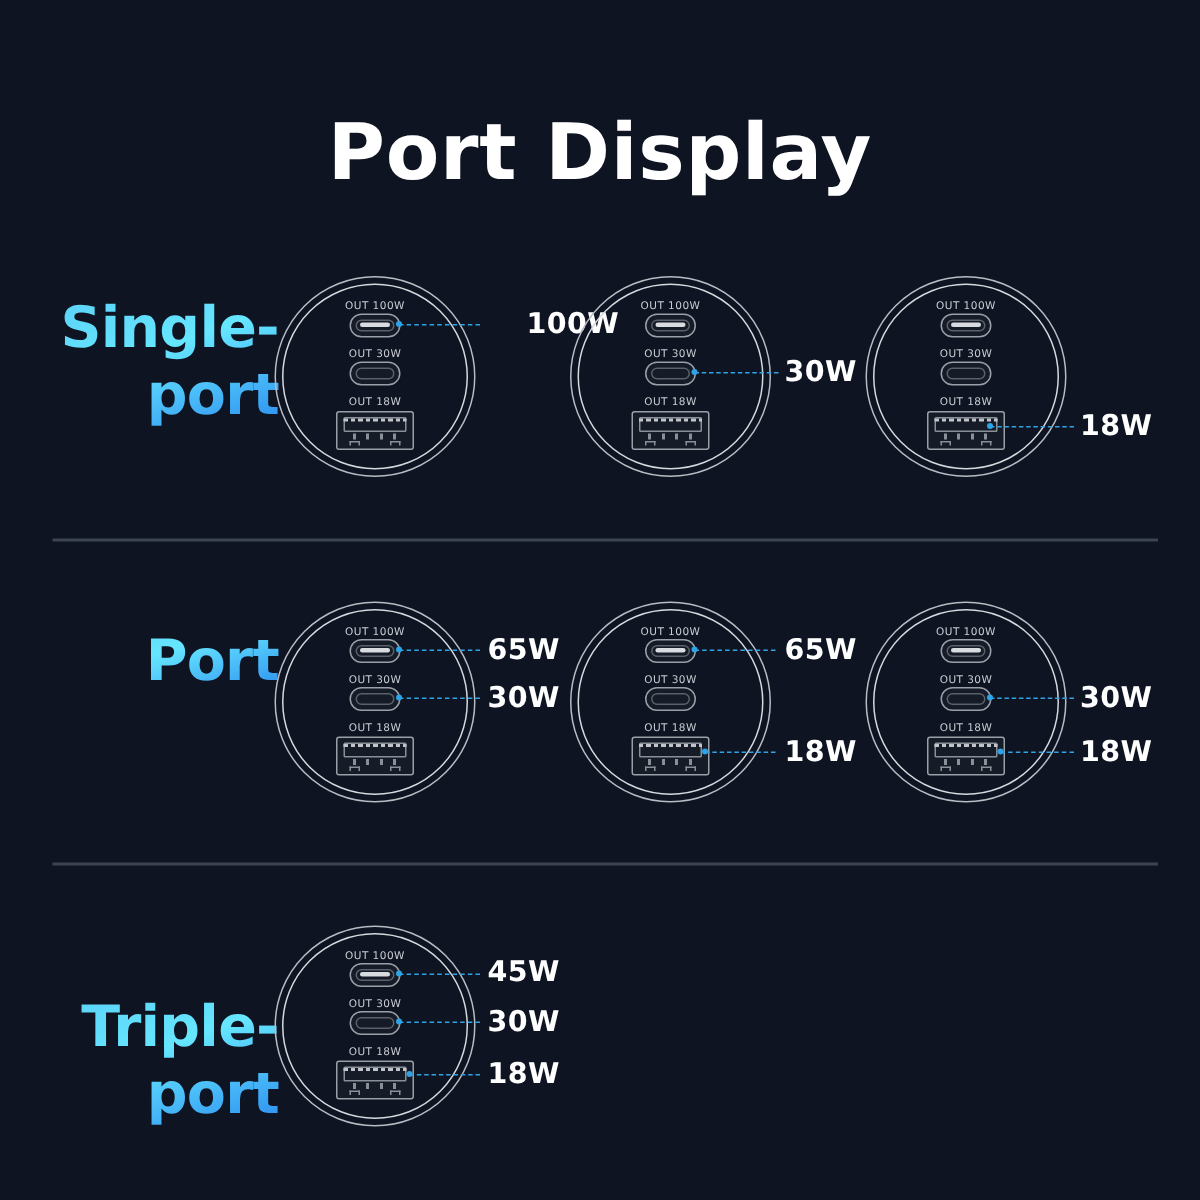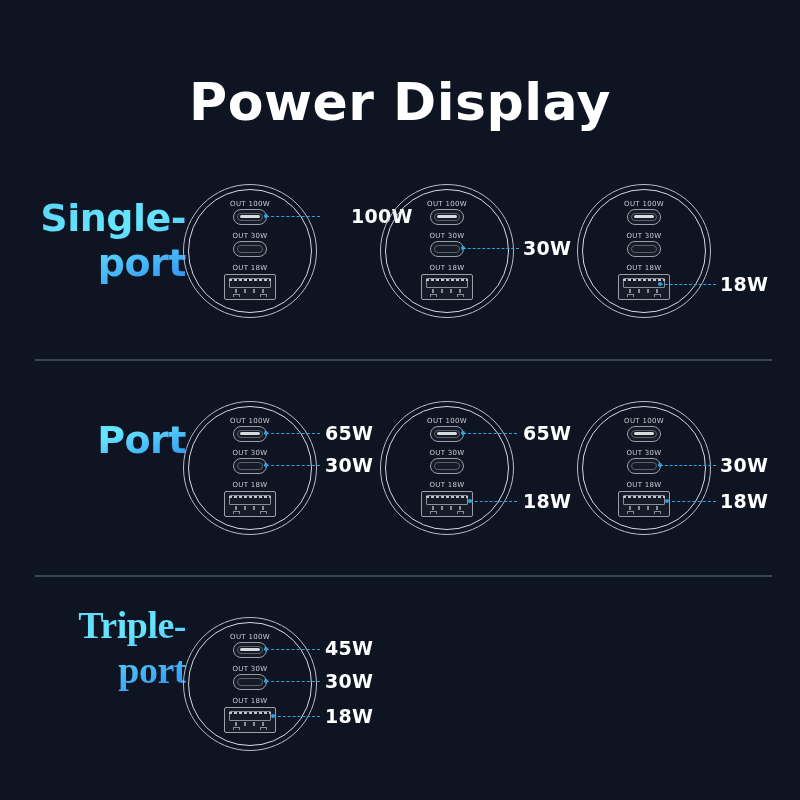--- a/index.html
+++ b/index.html
@@ -81,30 +81,30 @@
       border-radius: 50%; background: #2ea3e6;
     }
     .watt {
       position: absolute; color: #ffffff; font-weight: bold; font-size: 19px;
       font-family: "DejaVu Sans", sans-serif; letter-spacing: 0.3px; line-height: 20px;
     }
   </style>
 </head>
 <body>
 
-<div class="title">Power Display</div>
+<div class="title">Port Display</div>
 
 <div class="row-label" style="top:196px;">
   <span>Single-</span>
   <span>port</span>
 </div>
 <div class="row-label" style="top:418px;">
   <span>Port</span>
 </div>
-<div class="row-label" style="top:603px;font-family:Liberation Serif, serif;">
+<div class="row-label" style="top:662px;">
   <span>Triple-</span>
   <span>port</span>
 </div>
 
 <div class="divider" style="top:359px;"></div>
 <div class="divider" style="top:575px;"></div>
 
 <div class="device" style="left:183px; top:184px;">
   <div class="port-label" style="top:15px;">OUT 100W</div>
   <div class="usbc" style="top:24px;">

